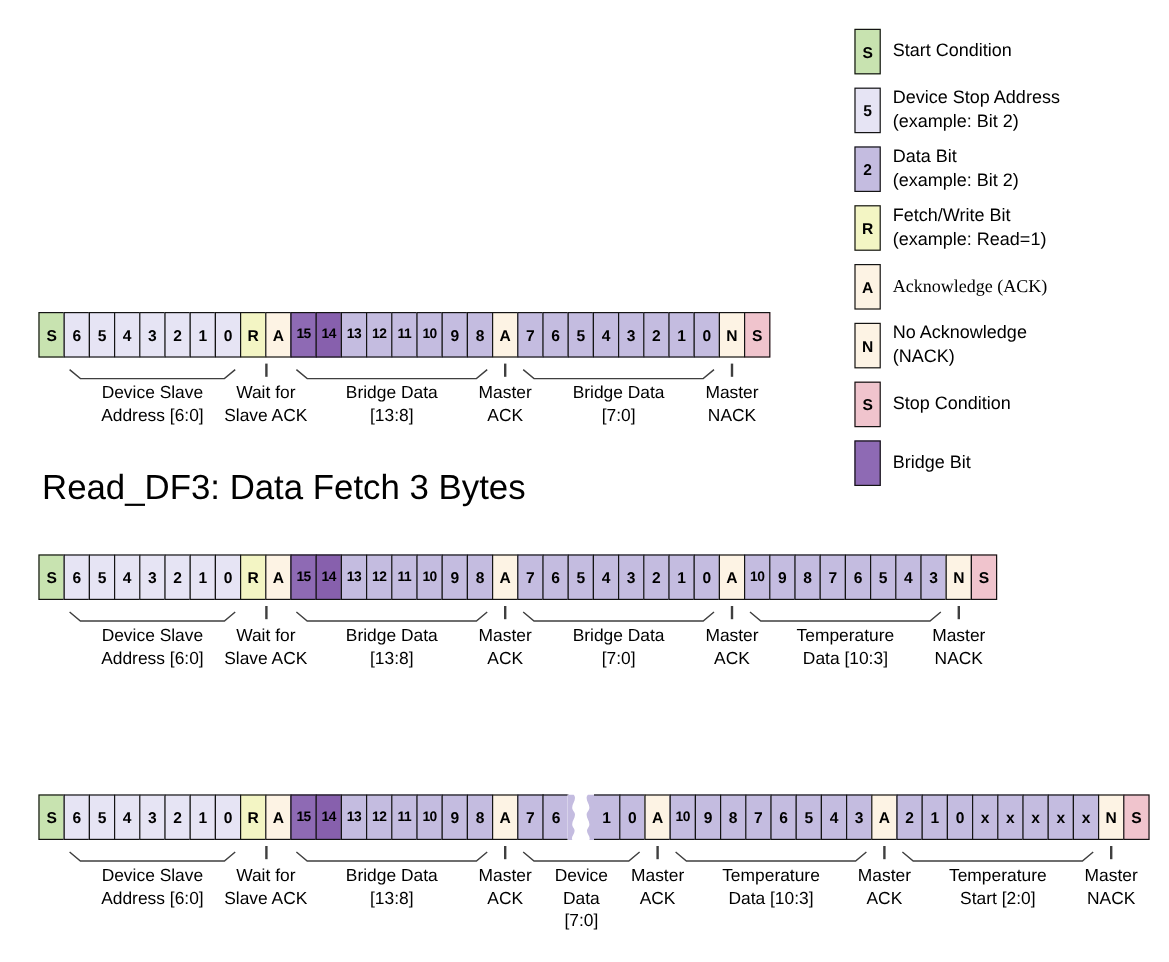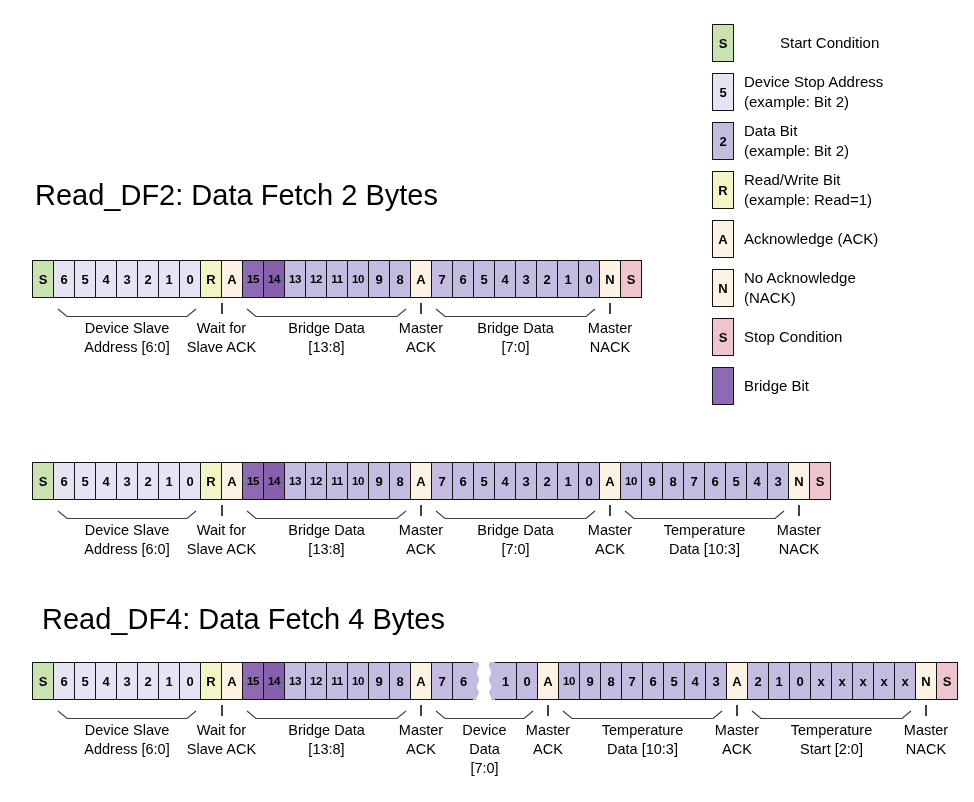--- a/index.html
+++ b/index.html
@@ -18,21 +18,20 @@
   .legend{position:absolute;left:712px;top:0;}
   .lg-swatch{position:absolute;left:0;width:22px;height:38px;box-sizing:border-box;
              border:1px solid #141414;display:flex;align-items:center;justify-content:center;
              font-weight:bold;font-size:13px;color:#000;}
   .lg-text{position:absolute;left:32px;font-size:15px;line-height:20px;color:#000;white-space:nowrap;}
 </style>
 </head>
 <body>
 
 <div id="app">
-    <div class="section-title" style="left: 35px; top: 179px;">Read_DF2: Data Fetch 2 Bytes</div>
     <div class="cell" style="left: 32px; top: 260px; background: rgb(200, 227, 176);">
       <span>S</span>
     </div>
     <div class="cell" style="left: 53px; top: 260px; background: rgb(230, 228, 244);">
       <span>6</span>
     </div>
     <div class="cell" style="left: 74px; top: 260px; background: rgb(230, 228, 244);">
       <span>5</span>
     </div>
     <div class="cell" style="left: 95px; top: 260px; background: rgb(230, 228, 244);">
@@ -142,20 +141,21 @@
       </svg></div>
     <div class="grp-label" style="left: 515.5px; top: 319px;">
       <div>Bridge Data</div>
       <div>[7:0]</div>
     </div>
     <div class="tick" style="left: 609px; top: 303px;"></div>
     <div class="grp-label" style="left: 610px; top: 319px;">
       <div>Master</div>
       <div>NACK</div>
     </div>
+    <div class="section-title" style="left: 35px; top: 391px;">Read_DF3: Data Fetch 3 Bytes</div>
     <div class="cell" style="left: 32px; top: 462px; background: rgb(200, 227, 176);">
       <span>S</span>
     </div>
     <div class="cell" style="left: 53px; top: 462px; background: rgb(230, 228, 244);">
       <span>6</span>
     </div>
     <div class="cell" style="left: 74px; top: 462px; background: rgb(230, 228, 244);">
       <span>5</span>
     </div>
     <div class="cell" style="left: 95px; top: 462px; background: rgb(230, 228, 244);">
@@ -304,21 +304,20 @@
       </svg></div>
     <div class="grp-label" style="left: 704.5px; top: 521px;">
       <div>Temperature</div>
       <div>Data [10:3]</div>
     </div>
     <div class="tick" style="left: 798px; top: 505px;"></div>
     <div class="grp-label" style="left: 799px; top: 521px;">
       <div>Master</div>
       <div>NACK</div>
     </div>
-    <div class="section-title" style="left: 42px; top: 603px;">Read_DF4: Data Fetch 4 Bytes</div>
     <div class="cell" style="left: 32px; top: 662px; background: rgb(200, 227, 176);">
       <span>S</span>
     </div>
     <div class="cell" style="left: 53px; top: 662px; background: rgb(230, 228, 244);">
       <span>6</span>
     </div>
     <div class="cell" style="left: 74px; top: 662px; background: rgb(230, 228, 244);">
       <span>5</span>
     </div>
     <div class="cell" style="left: 95px; top: 662px; background: rgb(230, 228, 244);">
@@ -505,48 +504,48 @@
     </div>
     <div class="tick" style="left: 925px; top: 705px;"></div>
     <div class="grp-label" style="left: 926px; top: 721px;">
       <div>Master</div>
       <div>NACK</div>
     </div>
     <div class="legend">
       <div class="lg-swatch" style="top: 24px; background: rgb(200, 227, 176);">
         <span>S</span>
       </div>
-      <div class="lg-text" style="top: 33px; margin-left: 36px;">
+      <div class="lg-text" style="top: 33px;">
         <div>Start Condition</div>
       </div>
       <div class="lg-swatch" style="top: 73px; background: rgb(230, 228, 244);">
         <span>5</span>
       </div>
       <div class="lg-text" style="top: 72px;">
         <div>Device Stop Address</div>
         <div>(example: Bit 2)</div>
       </div>
       <div class="lg-swatch" style="top: 122px; background: rgb(196, 188, 224);">
         <span>2</span>
       </div>
       <div class="lg-text" style="top: 121px;">
         <div>Data Bit</div>
         <div>(example: Bit 2)</div>
       </div>
       <div class="lg-swatch" style="top: 171px; background: rgb(243, 245, 196);">
         <span>R</span>
       </div>
       <div class="lg-text" style="top: 170px;">
-        <div>Read/Write Bit</div>
+        <div>Fetch/Write Bit</div>
         <div>(example: Read=1)</div>
       </div>
       <div class="lg-swatch" style="top: 220px; background: rgb(253, 243, 228);">
         <span>A</span>
       </div>
-      <div class="lg-text" style="top: 229px;">
+      <div class="lg-text" style="top: 229px; font-family: Liberation Serif, serif;">
         <div>Acknowledge (ACK)</div>
       </div>
       <div class="lg-swatch" style="top: 269px; background: rgb(253, 243, 228);">
         <span>N</span>
       </div>
       <div class="lg-text" style="top: 268px;">
         <div>No Acknowledge</div>
         <div>(NACK)</div>
       </div>
       <div class="lg-swatch" style="top: 318px; background: rgb(240, 196, 205);">

